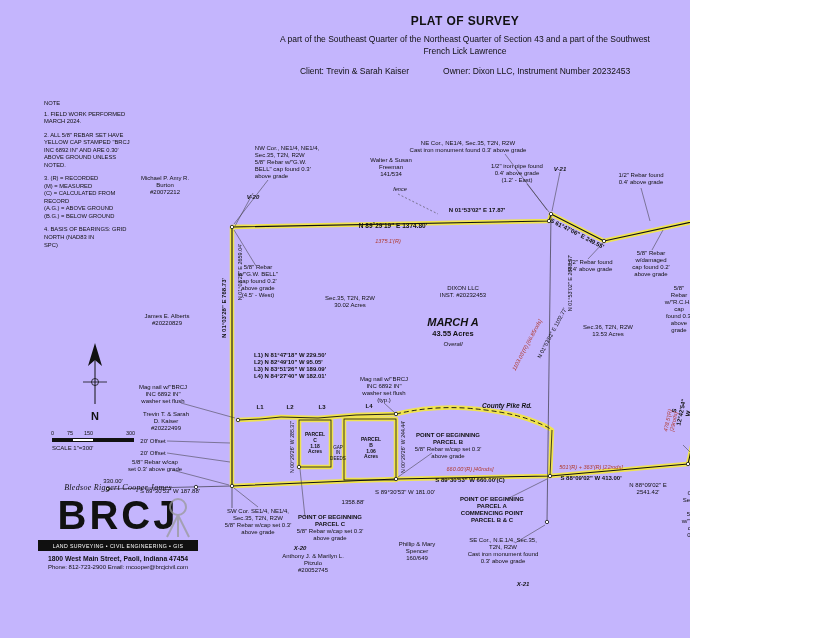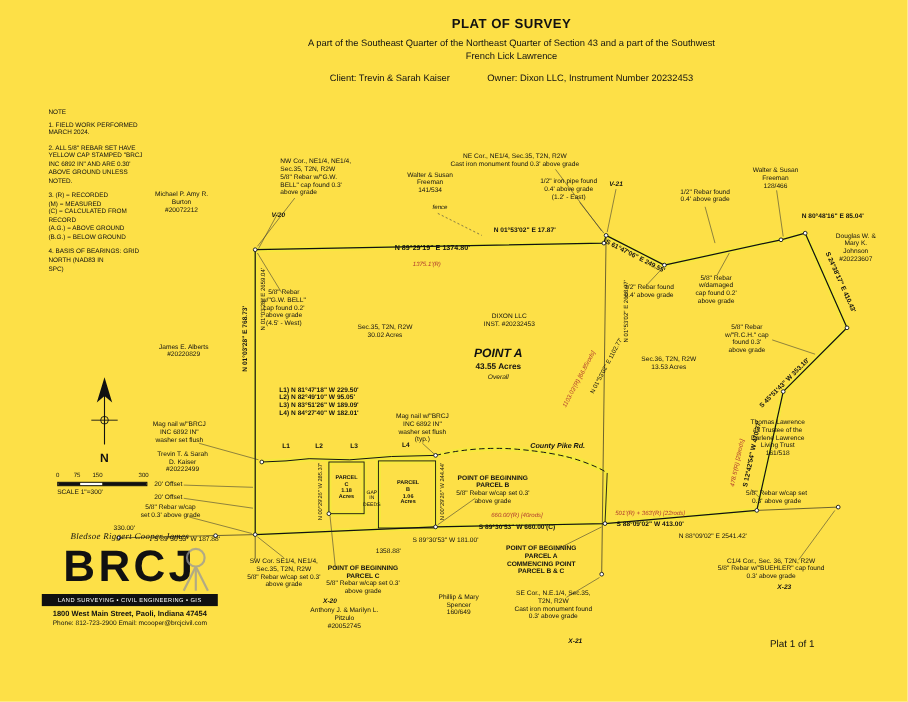--- a/index.html
+++ b/index.html
@@ -1,19 +1,19 @@
 <!DOCTYPE html>
 <html style="--hl: #f5e93d; --red: #b03a2e;"><head>
 <meta charset="utf-8">
 <style>
   :root{ --hl:#f5e93d; --red:#b03a2e; --ink:#111; }
   *{box-sizing:border-box}
   html,body{margin:0;padding:0}
   body{width:825px;height:638px;background:#fff;font-family:"Liberation Sans",sans-serif;color:#111;position:relative}
-  .page{position:absolute;inset:0;width:825px;height:638px;overflow:hidden;background:#fde047}
+  .page{position:absolute;inset:0;width:690px;height:638px;overflow:hidden;background:#c4b5fd}
   svg.drawing{position:absolute;left:0;top:0}
   .header{position:absolute;left:150px;top:14px;width:630px;text-align:center}
   .header .title{font-size:12px;font-weight:bold;letter-spacing:.4px;margin-bottom:6px}
   .header .sub{font-size:8.5px;line-height:1.4}
   .header .clientline{margin-top:8px;font-size:8.5px;display:flex;justify-content:center;gap:34px}
   .notes{position:absolute;left:44px;top:100px;width:104px;font-size:5.8px;line-height:1.3}
   .notes .notes-h{margin-bottom:3px}
   .notes .note{white-space:pre-line;margin-bottom:6px}
   .label-layer{position:absolute;inset:0;pointer-events:none}
   .lbl{position:absolute;font-size:6px;line-height:1.16;text-align:center;white-space:pre-line;color:#111}
@@ -280,21 +280,21 @@
       <div class="lbl" style="left: 552px; top: 333px; font-size: 5.5px; transform: translate(-50%, -50%) rotate(-62deg);">N 01°53'02" E  1102.77'</div>
       <div class="lbl" style="left: 527px; top: 345px; font-size: 5.5px; font-style: italic; color: rgb(176, 58, 46); transform: translate(-50%, -50%) rotate(-62deg);">1103.03'(R) [66.85rods]</div>
       <div class="lbl" style="left: 388px; top: 241px; font-size: 5.5px; font-style: italic; color: rgb(176, 58, 46); transform: translate(-50%, -50%) rotate(0deg);">1375.1'(R)</div>
       <div class="lbl" style="left: 393px; top: 226px; font-size: 6.5px; font-weight: bold; transform: translate(-50%, -50%) rotate(0deg);">N 89°29'19" E  1374.80'</div>
       <div class="lbl" style="left: 577px; top: 234px; font-weight: bold; transform: translate(-50%, -50%) rotate(27deg);">S 61°47'06" E  249.55'</div>
       <div class="lbl" style="left: 477px; top: 210px; font-weight: bold; transform: translate(-50%, -50%) rotate(0deg);">N 01°53'02" E  17.87'</div>
       <div class="lbl" style="left: 350px; top: 302px; transform: translate(-50%, -50%) rotate(0deg);">Sec.35, T2N, R2W
 30.02 Acres</div>
       <div class="lbl" style="left: 463px; top: 292px; transform: translate(-50%, -50%) rotate(0deg);">DIXON LLC
 INST. #20232453</div>
-      <div class="lbl" style="left: 453px; top: 322px; font-size: 11px; font-weight: bold; font-style: italic; transform: translate(-50%, -50%) rotate(0deg);">POINT A</div>
+      <div class="lbl" style="left: 453px; top: 322px; font-size: 11px; font-weight: bold; font-style: italic; transform: translate(-50%, -50%) rotate(0deg);">MARCH A</div>
       <div class="lbl" style="left: 453px; top: 334px; font-size: 7.5px; font-weight: bold; transform: translate(-50%, -50%) rotate(0deg);">43.55 Acres</div>
       <div class="lbl" style="left: 453px; top: 344px; font-style: italic; transform: translate(-50%, -50%) rotate(0deg);">Overall</div>
       <div class="lbl" style="left: 258px; top: 281px; transform: translate(-50%, -50%) rotate(0deg);">5/8" Rebar
 w/"G.W. BELL"
 cap found 0.2'
 above grade
 (4.5' - West)</div>
       <div class="lbl" style="left: 167px; top: 320px; transform: translate(-50%, -50%) rotate(0deg);">James E. Alberts
 #20220829</div>
       <div class="lbl" style="left: 590px; top: 266px; transform: translate(-50%, -50%) rotate(0deg);">1/2" Rebar found

